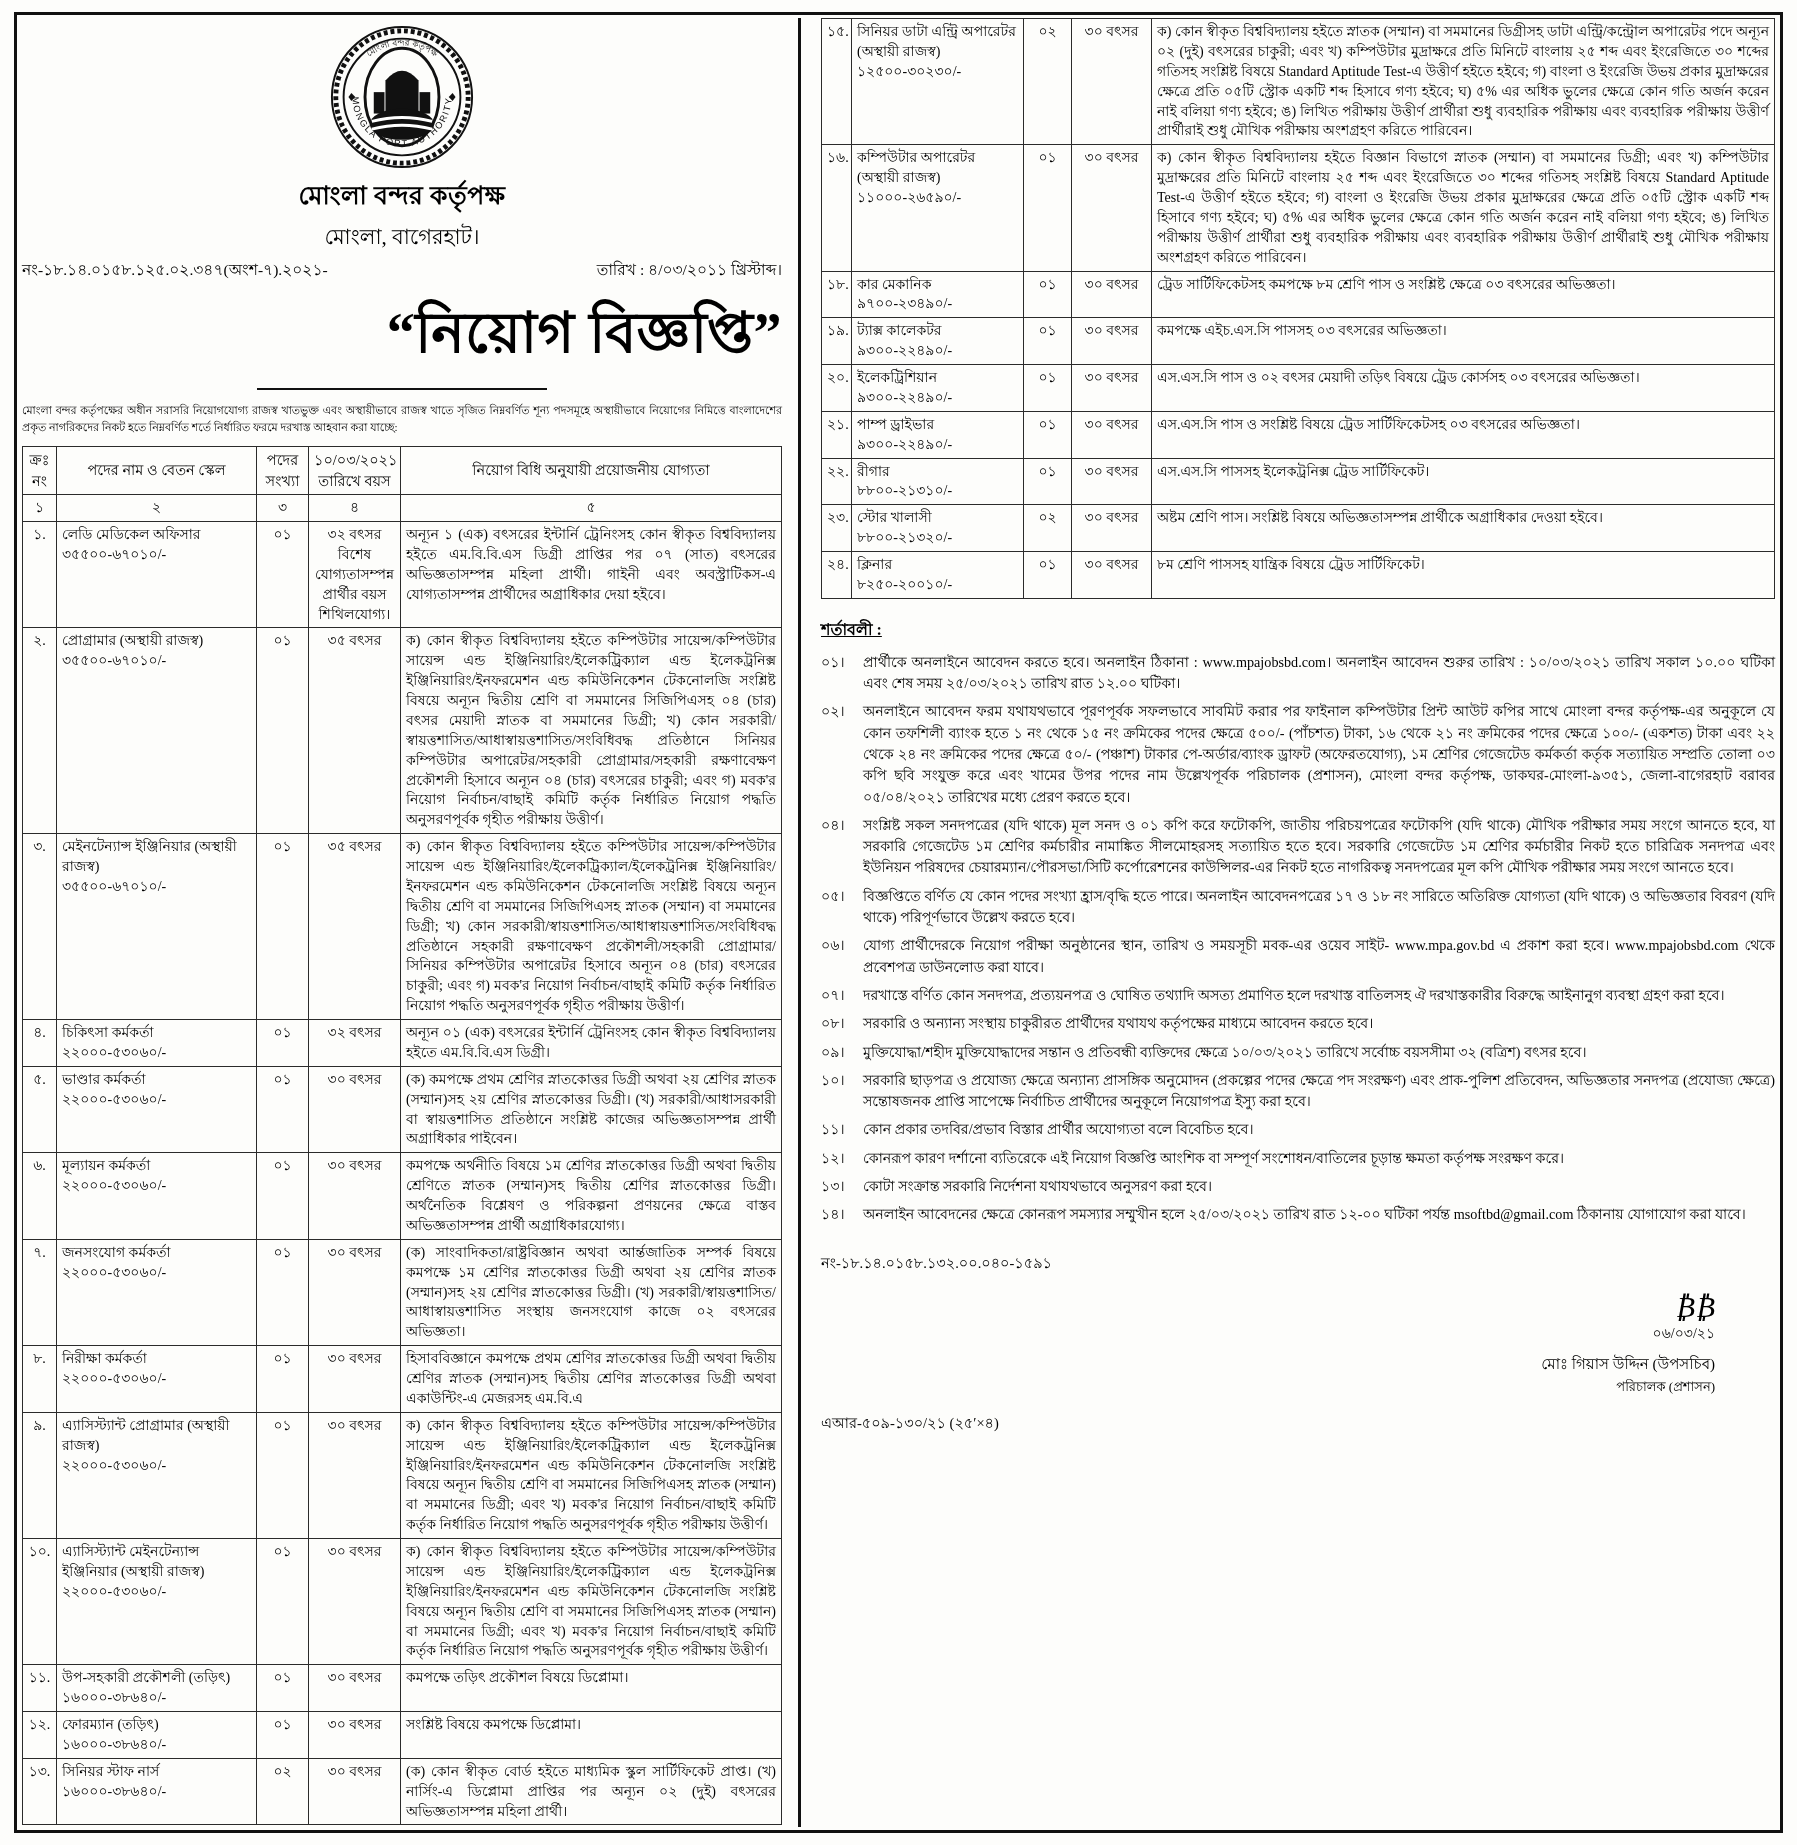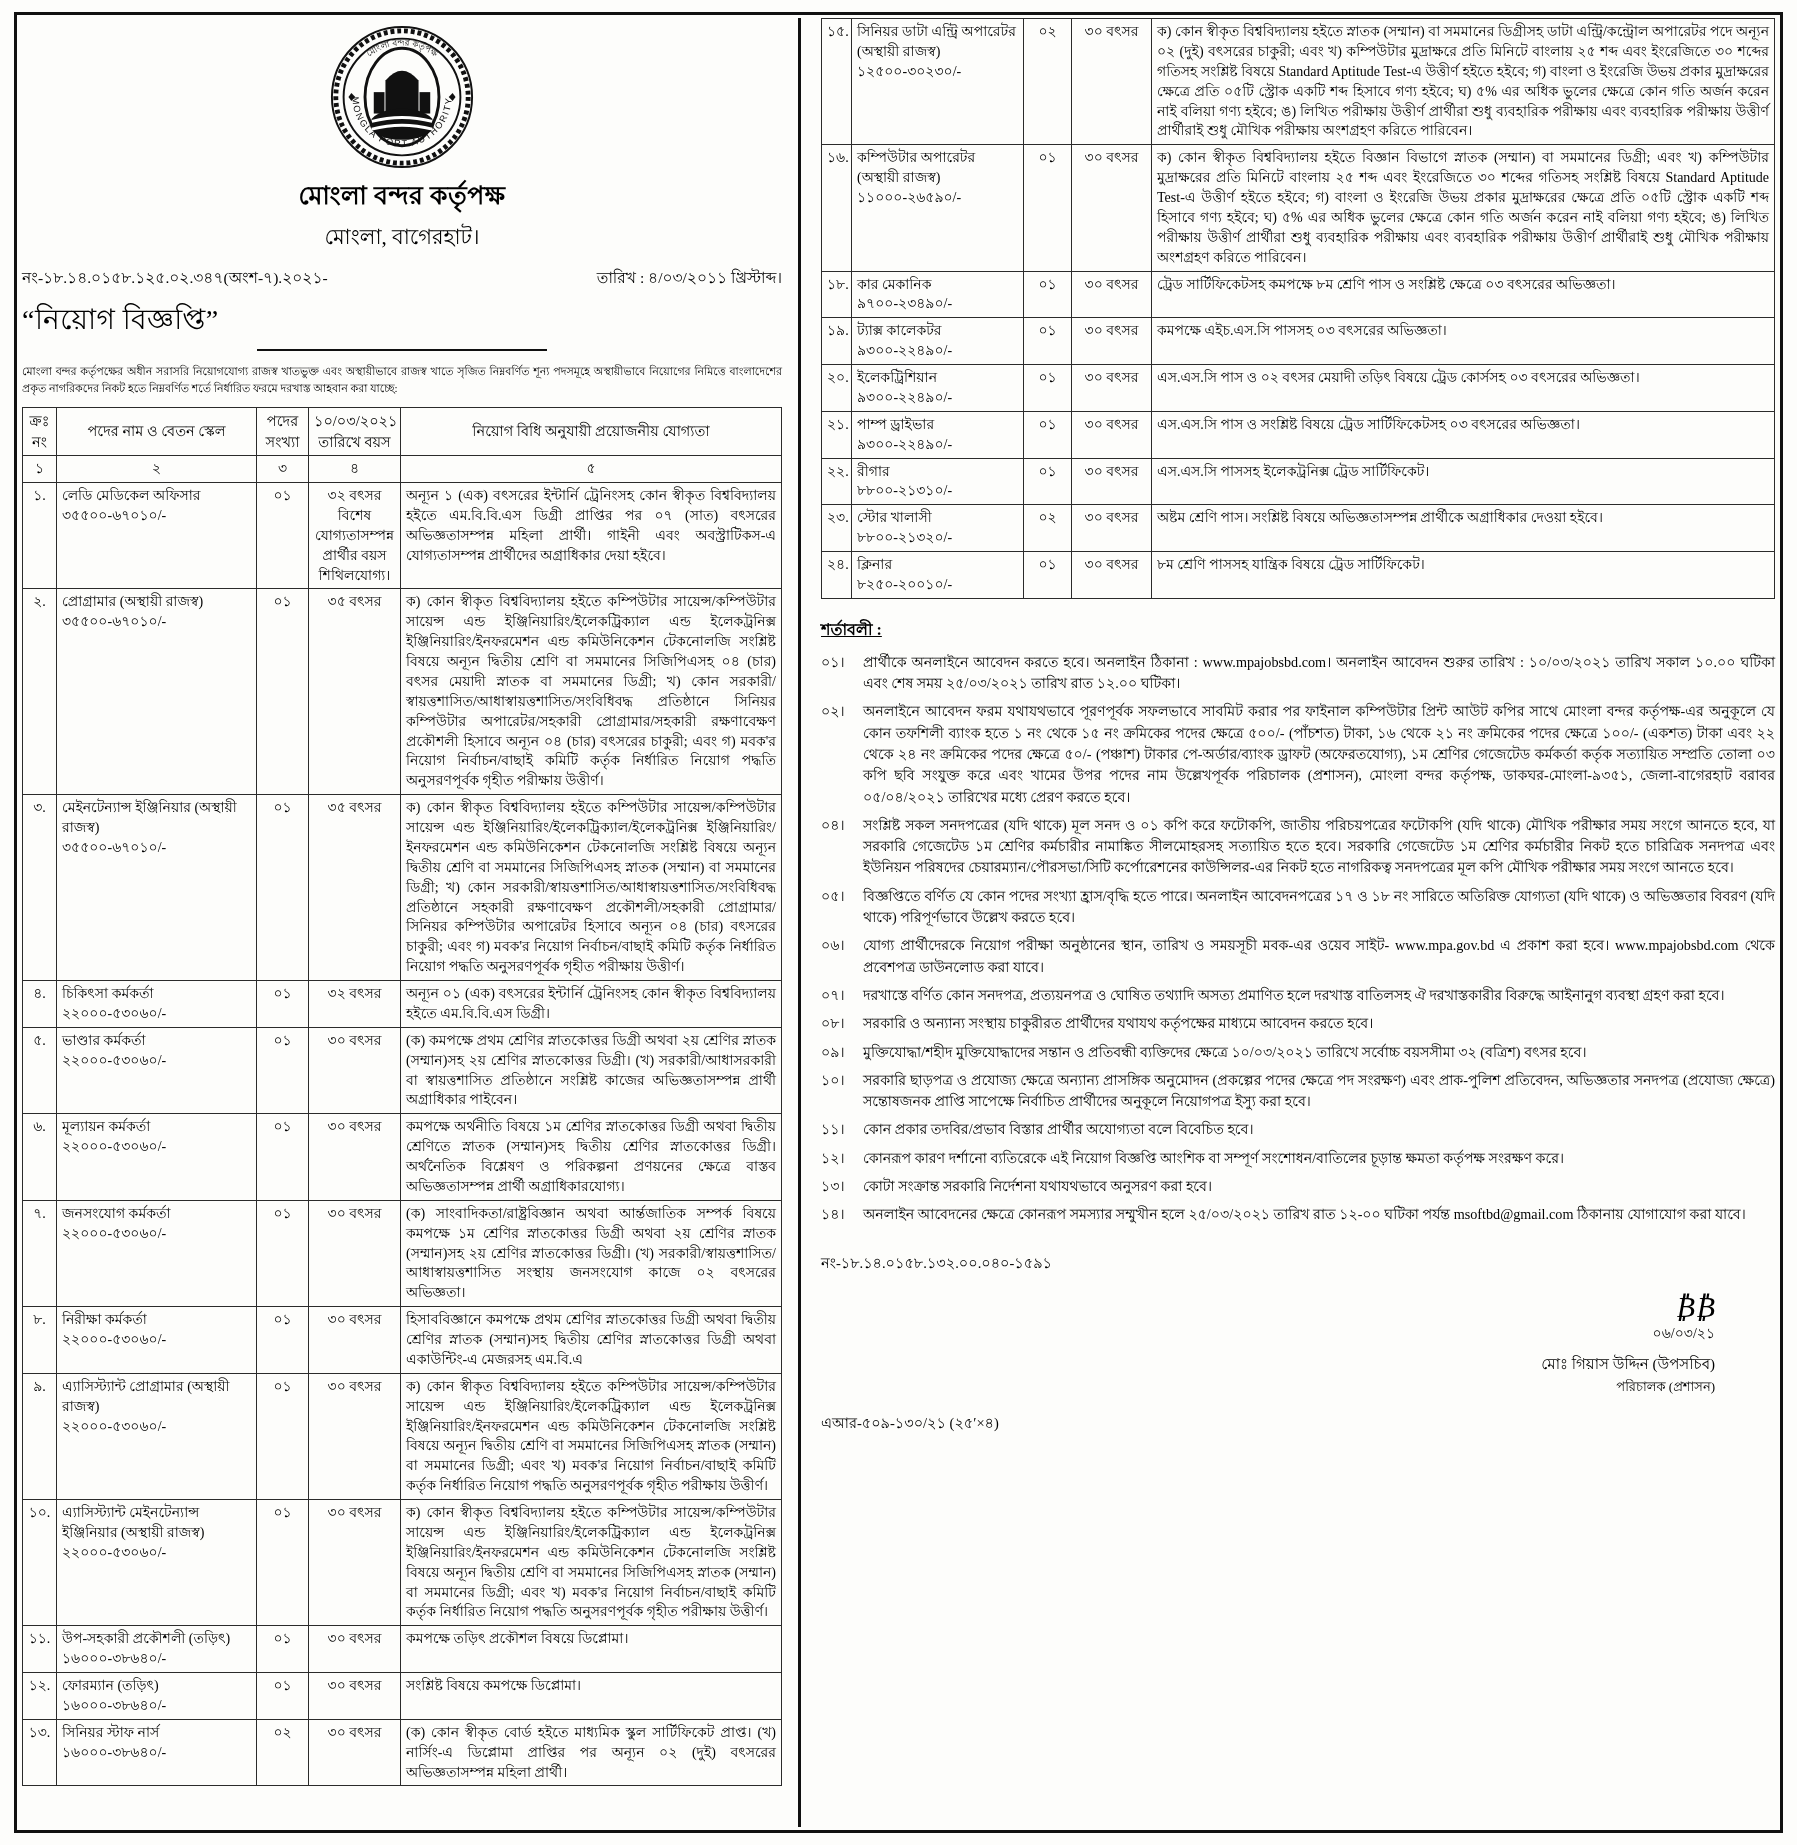--- a/index.html
+++ b/index.html
@@ -18,23 +18,23 @@
   }
   .col-left{width:770px;flex:0 0 770px;padding-right:10px;box-sizing:border-box;}
   .divider{width:0;border-left:3px solid #111;margin:0 12px 0 6px;align-self:stretch;}
   .col-right{flex:1;padding-left:8px;box-sizing:border-box;}
 
   
   .logo-wrap{display:flex;justify-content:center;margin-top:6px;}
   .logo{width:146px;height:146px;position:relative;}
   .org-name{text-align:center;font-size:25px;font-weight:bold;margin-top:6px;letter-spacing:.5px;}
   .org-loc{text-align:center;font-size:21px;margin-top:2px;}
-  .memo-row{display:flex;justify-content:space-between;align-items:flex-end;font-size:15.5px;margin-top:10px;}
+  .memo-row{display:flex;justify-content:space-between;align-items:flex-end;font-size:15.5px;margin-top:2px;}
   .title{
-    text-align:left;font-size:28px;font-weight:normal;margin:6px 0 0 0;letter-spacing:.5px;
+    text-align:right;font-size:56px;font-weight:bold;margin:6px 0 0 0;letter-spacing:.5px;
   }
   .title-underline{width:290px;height:2px;background:#111;margin:4px auto 0 auto;}
   .intro{
     font-size:11px;line-height:1.5;text-align:justify;margin-top:12px;text-justify:inter-word;
   }
 
   
   table.jobs{
     width:100%;border-collapse:collapse;table-layout:fixed;
   }

